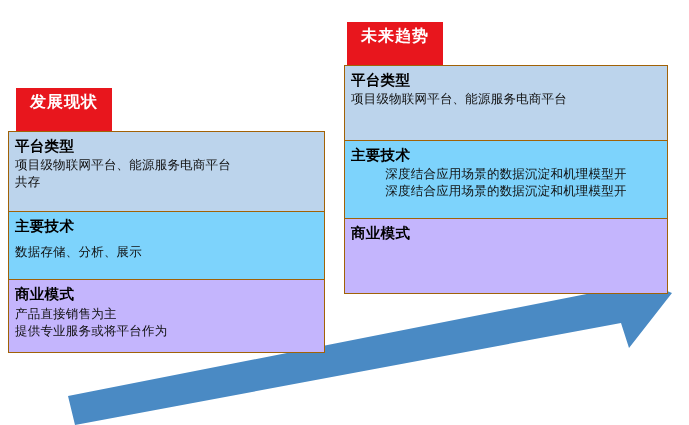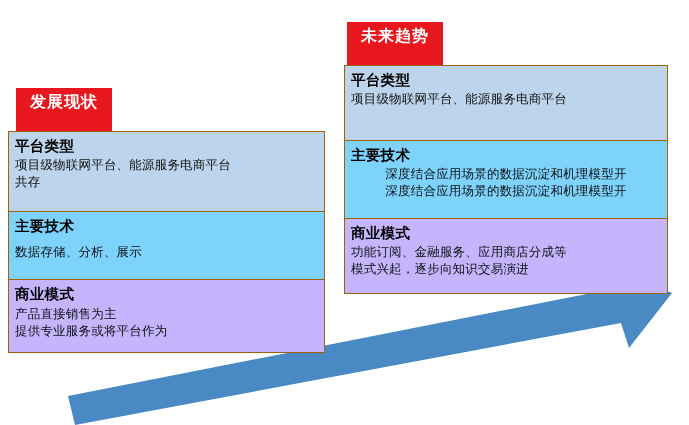--- a/index.html
+++ b/index.html
@@ -147,20 +147,16 @@
     <div class="card orange" id="right-card-1">
       <div class="card-title">主要技术</div>
       <div class="card-body">
         <span class="line">深度结合应用场景的数据沉淀和机理模型开</span>
         <span class="line">深度结合应用场景的数据沉淀和机理模型开</span>
       </div>
     </div>
 
     <div class="card green" id="right-card-2">
       <div class="card-title">商业模式</div>
-      <div class="card-body">
-        <span class="line">功能订阅、金融服务、应用商店分成等</span>
-        <span class="line">模式兴起，逐步向知识交易演进</span>
-      </div>
     </div>
   </div>
 
 </div>
 
 </body></html>

